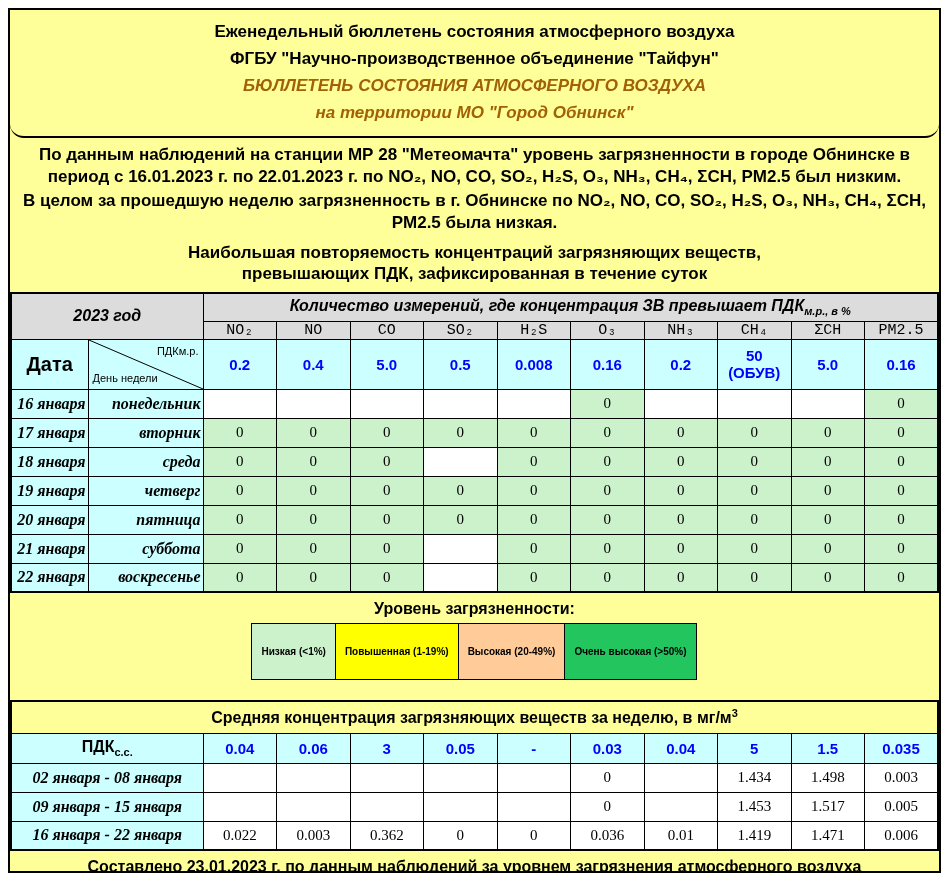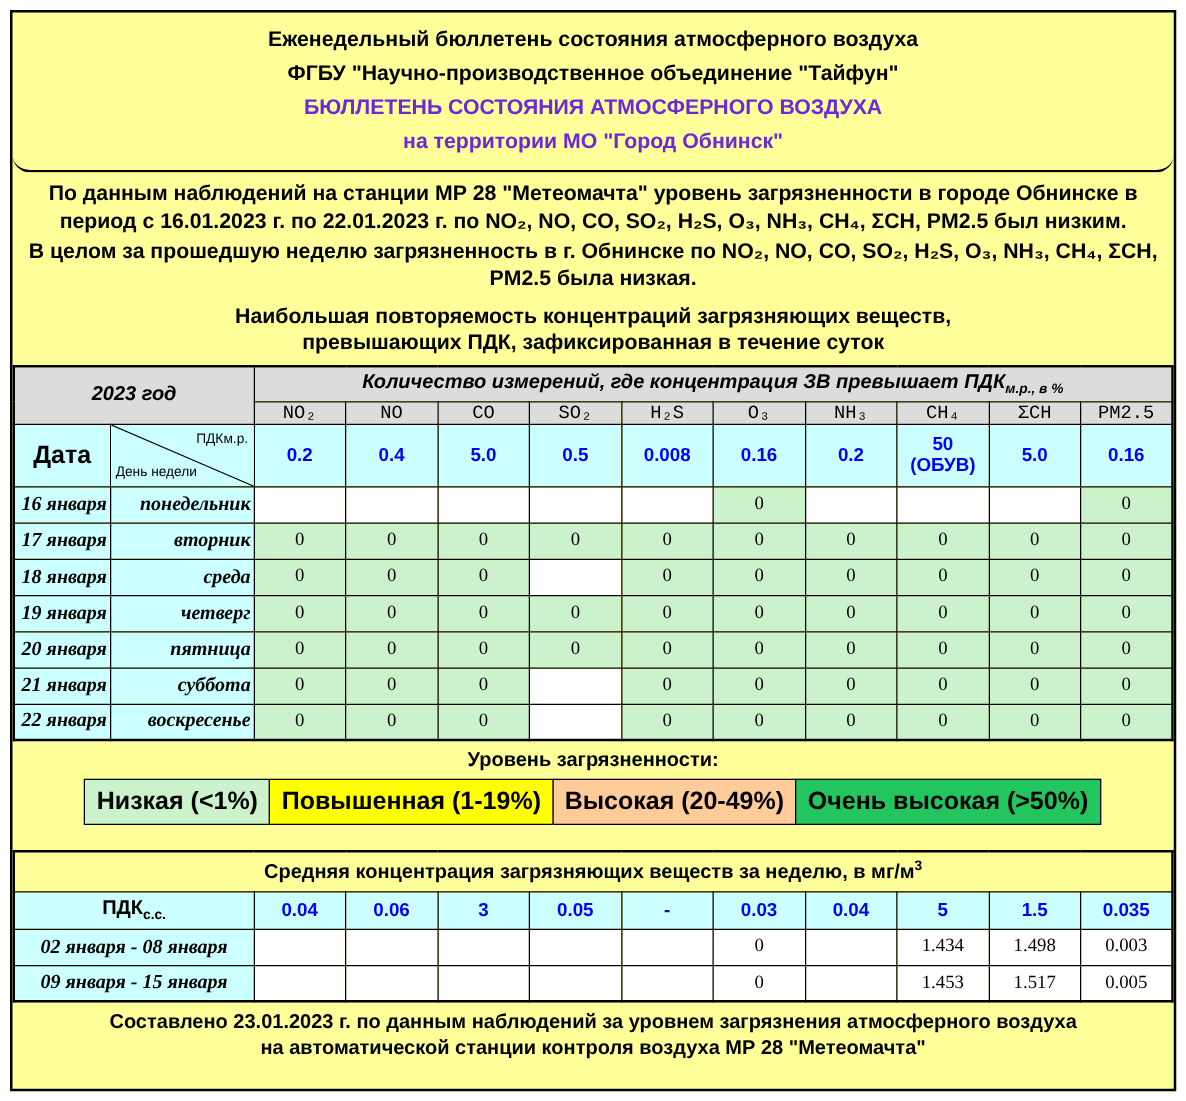--- a/index.html
+++ b/index.html
@@ -2,21 +2,21 @@
 <html><head>
 <meta charset="utf-8">
 <style>
   html,body{margin:0;padding:0;background:#fff;width:949px;height:881px;
     font-family:"Liberation Sans","DejaVu Sans",sans-serif;}
   .page{box-sizing:border-box;margin:8px;width:933px;height:865px;border:2px solid #000;
     background:#ffff99;overflow:hidden;}
   
   .titles{padding:5px 0 6px 0;border-bottom:2px solid #000;text-align:center;border-radius:14px;}
   .titles div{margin:7px 0;font-size:17px;font-weight:bold;line-height:20px;}
-  .blue{color:#6d28d9;}
+  .blue{color:#a16207;font-style:italic;}
   
   .narrative{padding:4px 8px 2px 8px;text-align:center;}
   .para{font-size:17px;font-weight:bold;line-height:22px;margin:2px 0;}
   .subheading{font-size:17px;font-weight:bold;line-height:21px;margin:8px 0 6px 0;white-space:pre-line;}
   
   table{width:100%;border-collapse:collapse;table-layout:fixed;border:2px solid #000;}
   td{border:1px solid #000;text-align:center;vertical-align:middle;overflow:hidden;
     font-size:15px;color:#000;padding:0 2px;box-sizing:border-box;}
   .gray{background:#dcdcdc;}
   .cyan{background:#ccffff;}
@@ -35,21 +35,21 @@
   .sup{vertical-align:super;font-size:11px;}
   
   .diag{position:relative;padding:12px;}
   .diag svg{position:absolute;left:0;top:0;width:100%;height:100%;}
   .diag .tr{position:absolute;top:5px;right:4px;font-size:11px;font-weight:normal;}
   .diag .bl{position:absolute;bottom:5px;left:4px;font-size:11px;font-weight:normal;}
   
   .legendblk{padding:5px 0 20px 0;text-align:center;}
   .legend-title{font-size:16px;font-weight:bold;margin:2px 0 5px 0;}
   .legend-row{display:flex;justify-content:center;}
-  .legend-item{border:1px solid #000;margin-left:-1px;padding:8px 9px;font-size:20px;
+  .legend-item{border:1px solid #000;margin-left:-1px;padding:18px 9px;font-size:10px;
     font-weight:bold;line-height:19px;}
   
   .t2title{background:#ffff99;font-size:16px;font-weight:bold;height:32px;}
   .t2lbl{font-weight:bold;font-size:16px;height:30px;}
   .periodcell{font-family:"Liberation Serif","DejaVu Serif",serif;font-weight:bold;
     font-style:italic;font-size:16px;height:29px;}
   
   .footer{padding:5px 8px;text-align:center;font-size:16px;font-weight:bold;
     line-height:21px;white-space:pre-line;}
 </style>
@@ -287,19 +287,32 @@
       <td class="white"></td>
       <td class="white"></td>
       <td class="white"></td>
       <td class="white"></td>
       <td class="white">0</td>
       <td class="white"></td>
       <td class="white">1.453</td>
       <td class="white">1.517</td>
       <td class="white">0.005</td>
     </tr>
+    <tr>
+      <td colspan="2" class="cyan periodcell">16 января - 22 января</td>
+      <td class="white">0.022</td>
+      <td class="white">0.003</td>
+      <td class="white">0.362</td>
+      <td class="white">0</td>
+      <td class="white">0</td>
+      <td class="white">0.036</td>
+      <td class="white">0.01</td>
+      <td class="white">1.419</td>
+      <td class="white">1.471</td>
+      <td class="white">0.006</td>
+    </tr>
   </tbody>
     </table>
 
   <div class="footer">Составлено 23.01.2023 г. по данным наблюдений за уровнем загрязнения атмосферного воздуха
 на автоматической станции контроля воздуха МР 28 "Метеомачта"</div>
 
 </div>
 
 </body></html>

